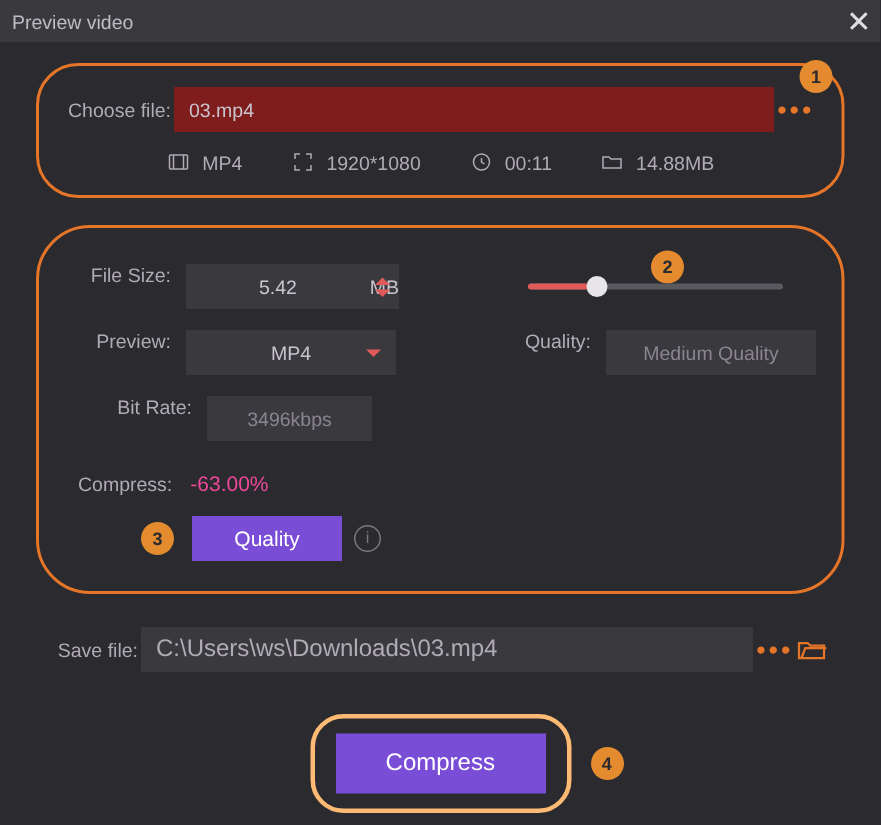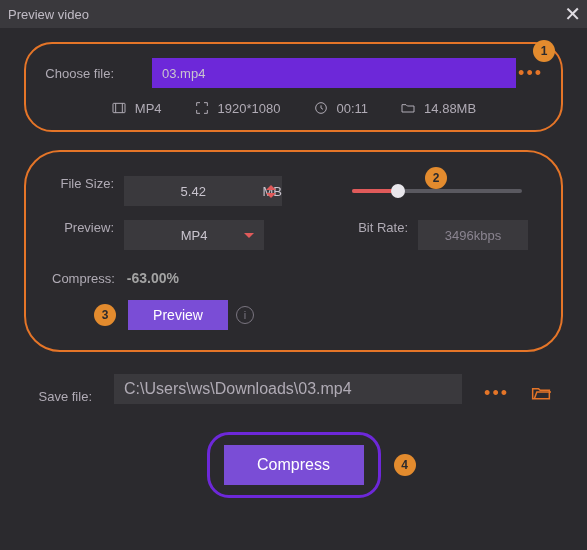--- a/index.html
+++ b/index.html
@@ -57,27 +57,26 @@
     align-items: center;
     gap: 2px;
   }
   .label {
     color: #b0abb5;
     min-width: 70px;
     text-align: right;
     font-size: 13px;
   }
   .input-dark {
-    background: #6d28d9;
+    background: #7f1d1d;
     border: none;
     color: #c9c4ce;
     padding: 7px 10px;
     font-size: 13px;
     height: 30px;
-    margin-left: 36px;
   }
   .dots {
     color: #e57528;
     font-size: 18px;
     letter-spacing: 2px;
     cursor: pointer;
   }
   .meta-row {
     display: flex;
     justify-content: center;
@@ -132,21 +131,21 @@
     width: 0; height: 0;
     border-left: 5px solid transparent;
     border-right: 5px solid transparent;
     border-top: 5px solid #e05a5a;
   }
   .stepper {
     display: flex;
     align-items: center;
     background: #3a393d;
     height: 30px;
-    width: 158px;
+    width: 142px;
     position: relative;
   }
   .stepper .val {
     flex: 1;
     text-align: center;
     color: #c9c4ce;
   }
   .stepper .unit {
     color: #c9c4ce;
   }
@@ -199,23 +198,22 @@
     cursor: pointer;
   }
   
   .compress-row {
     margin-top: 20px;
     display: flex;
     align-items: center;
     gap: 12px;
   }
   .compress-val {
-    color: #a3a3a3;
+    color: #ec4899;
     font-size: 14px;
-    font-weight: bold;
   }
   .preview-btn {
     background: #7a4dd6;
     color: #fff;
     width: 100px;
     height: 30px;
     border: none;
     font-size: 14px;
     cursor: pointer;
     margin-left: 76px;
@@ -228,22 +226,22 @@
     align-items: center;
     justify-content: center;
     color: #7a7580;
     font-size: 11px;
     margin-left: 8px;
   }
   
   .save-row {
     margin: 22px 36px 0 36px;
     display: flex;
-    align-items: flex-end;
-    gap: 22px;
+    align-items: center;
+    gap: 2px;
   }
   .save-input {
     flex: 1;
     background: #3a393d;
     border: none;
     color: #b0abb5;
     height: 30px;
     padding: 0 10px;
     font-size: 16px;
   }
@@ -253,21 +251,21 @@
   }
   
   .bottom-wrap {
     display: flex;
     justify-content: center;
     align-items: center;
     margin-top: 28px;
     position: relative;
   }
   .bottom-outline {
-    border: 3px solid #6d28d9;
+    border: 3px solid #fdba74;
     border-radius: 22px;
     padding: 10px 14px;
   }
   .compress-btn {
     background: #7a4dd6;
     color: #fff;
     width: 140px;
     height: 40px;
     border: none;
     font-size: 16px;
@@ -348,35 +346,39 @@
 
     <div class="field">
       <span class="label">Preview:</span>
       <div class="select-box">
         <span>MP4</span>
         <div class="caret"></div>
       </div>
     </div>
 
 
+    <div class="field">
+      <span class="label">Quality:</span>
+      <div class="readonly-box">Medium Quality</div>
+    </div>
 
     <div class="field">
       <span class="label" style="min-width:76px">Bit Rate:</span>
       <div class="readonly-box" style="width:110px">3496kbps</div>
     </div>
   </div>
 
   <div class="compress-row">
     <span class="label" style="min-width:62px;text-align:right">Compress:</span>
     <span class="compress-val">-63.00%</span>
   </div>
 
   <div style="margin-top:14px; display:flex; align-items:center; position:relative;">
     <div class="badge" style="top:4px; left:42px;">3</div>
-    <button class="preview-btn">Preview</button>
+    <button class="preview-btn">Quality</button>
     <span class="info-icon">i</span>
   </div>
 </div>
 
 <div class="save-row">
   <span class="label" style="min-width:56px">Save file:</span>
   <input class="save-input" value="C:\Users\ws\Downloads\03.mp4" style="">
   <span class="dots">•••</span>
   <span class="folder-icon">
     <svg width="20" height="18" viewBox="0 0 24 20">

